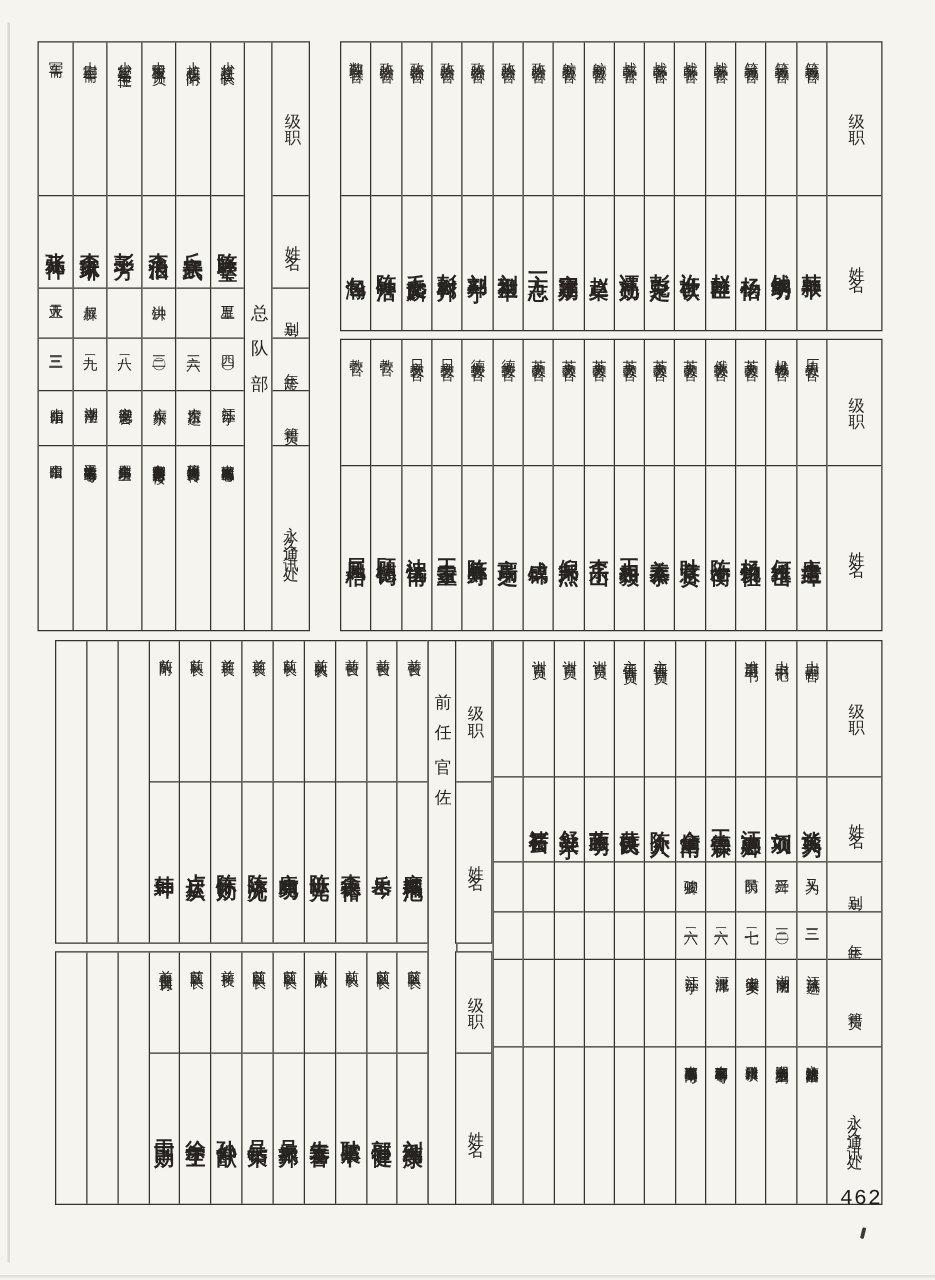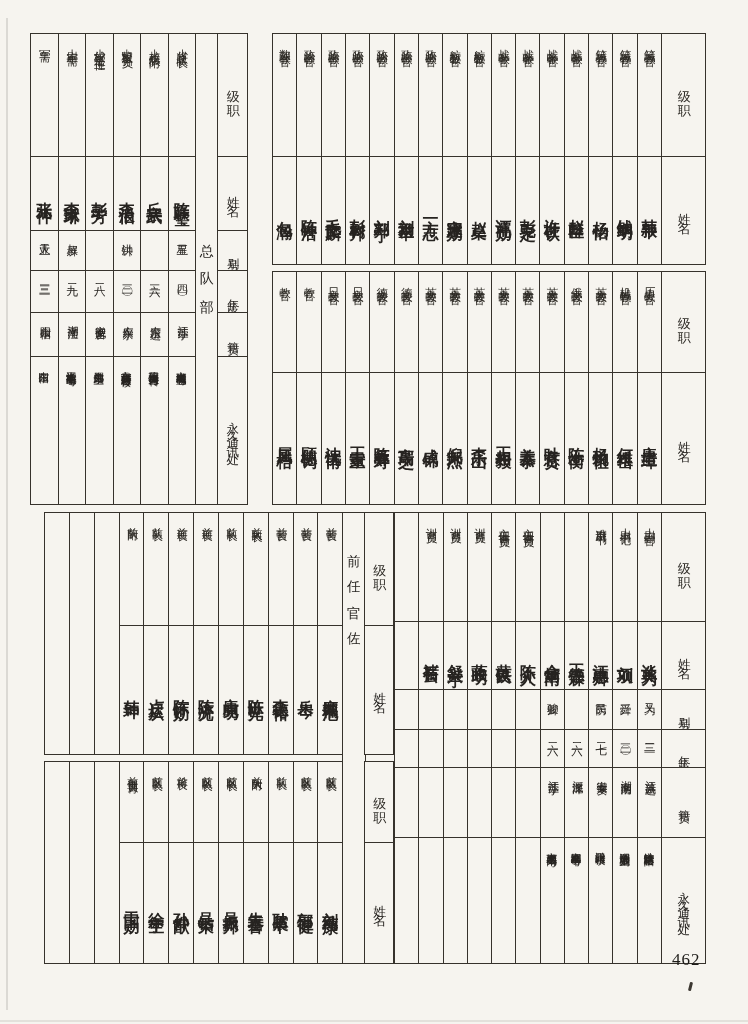--- a/index.html
+++ b/index.html
@@ -76,21 +76,21 @@
   .bt-label .v{font-size:13.5px;letter-spacing:26px;padding-top:30px;}
   .bt-data{flex:1;display:flex;flex-direction:column;margin-right:-1.6px;min-width:0;}
   .bt-band1{height:243px;}
   .bt-band2{height:203px;margin-top:6px;}
   .bt-band1 .cell-role{height:112px;}
   .bt-band2 .cell-role{height:80px;}
   .bt-band1 .cell-name,.bt-band2 .cell-name{flex:1;}
   .bt-band1 .cell-role .v,.bt-band2 .cell-role .v{font-size:11px;letter-spacing:1px;}
 
   
-  .pagenum{position:absolute;left:672px;top:950px;font-family:Liberation Serif, serif;
+  .pagenum{position:absolute;left:672px;top:950px;font-family:Liberation Mono, monospace;
            font-size:17px;letter-spacing:1px;color:#1e1c19;}
   .ink-mark{position:absolute;left:689px;top:982px;width:3px;height:9px;background:#3c3832;transform:rotate(14deg);border-radius:1px;}
 </style>
 </head>
 <body>
 
 <div>
   <div class="edge-l"></div>
   <div class="edge-b"></div>
 

